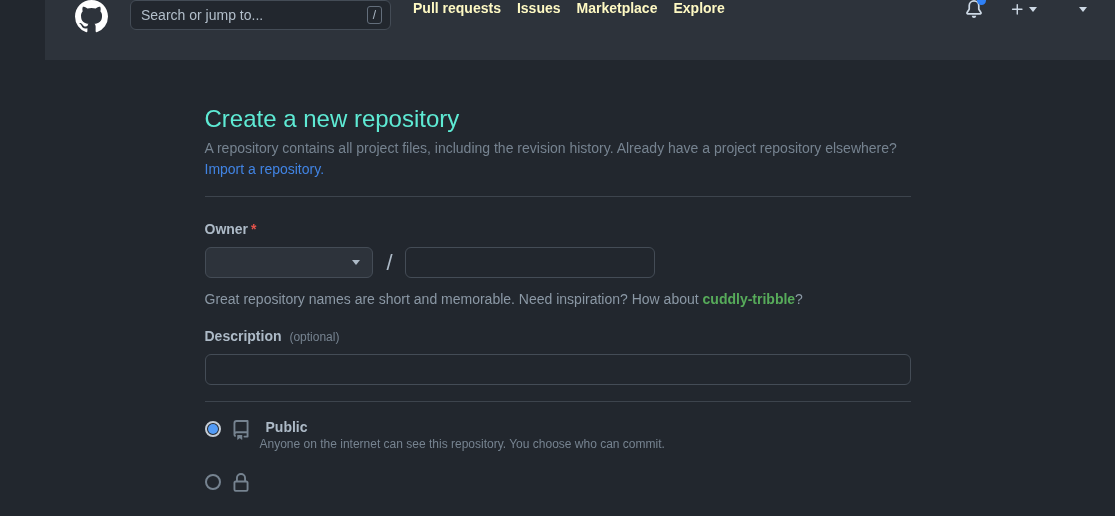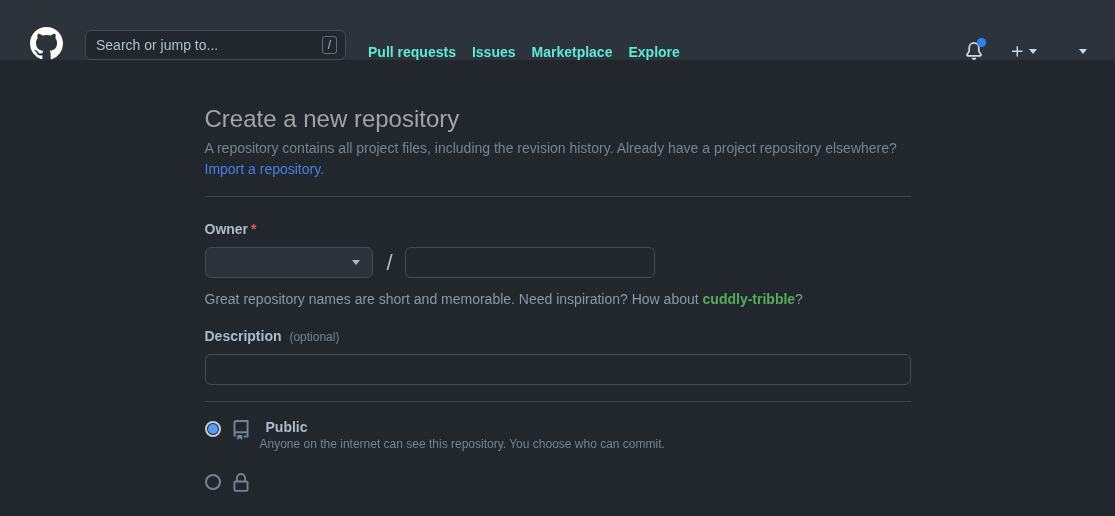--- a/index.html
+++ b/index.html
@@ -6,22 +6,23 @@
   html,body { width:1115px; height:516px; overflow:hidden; }
   body {
     background:#22272e;
     font-family:"Liberation Sans", sans-serif;
     color:#adbac7;
   }
 
   
   .header {
     height:60px; background:#2d333b;
-    display:flex; align-items:flex-end;
-    padding:12px 28px 0 30px;
+    display:flex; align-items:flex-start;
+    padding:0 28px 0 30px;
+    margin-left:45px;
   }
   .logo { width:33px; height:33px; color:#ffffff; cursor:pointer; flex:none; display:block; }
   .logo svg { width:33px; height:33px; fill:currentColor; display:block; }
 
   .search-box {
     width:261px; height:30px; margin-left:22px;
     background:#22272e; border:1px solid #444c56; border-radius:6px;
     display:flex; align-items:center; padding:0 8px 0 10px; flex:none;
   }
   .search-input {
@@ -31,21 +32,21 @@
   }
   .search-input::placeholder { color:#b3bfcb; opacity:1; }
   .key-badge {
     flex:none; border:1px solid #636e7b; border-radius:3px;
     font-size:12px; line-height:16px; height:18px; padding:0 5px;
     color:#adbac7;
   }
 
   .main-nav { display:flex; gap:16px; margin-left:22px; }
   .nav-item {
-    font-size:14px; font-weight:700; color:#5eead4;
+    font-size:14px; font-weight:700; color:#fef9c3;
     text-decoration:none; cursor:pointer; white-space:nowrap;
   }
 
   .header-right { margin-left:auto; display:flex; align-items:center; }
   .bell-wrap { position:relative; color:#cdd9e5; cursor:pointer; }
   .bell-wrap svg { width:18px; height:18px; fill:currentColor; display:block; }
   .notif-dot {
     position:absolute; top:-4px; right:-3px;
     width:9px; height:9px; border-radius:50%; background:#2f81f7;
   }
@@ -55,21 +56,21 @@
     width:0; height:0;
     border-left:4px solid transparent; border-right:4px solid transparent;
     border-top:5px solid currentColor;
     display:inline-block;
   }
   .profile-menu { margin-left:42px; color:#cdd9e5; cursor:pointer; display:flex; align-items:center; }
 
   
   .container { width:706px; margin:0 auto; padding-top:44px; }
 
-  .page-title { font-size:24px; font-weight:400; color:#a3a3a3; line-height:29px; margin-bottom:5px; }
+  .page-title { font-size:24px; font-weight:400; color:#5eead4; line-height:29px; margin-bottom:5px; }
   .subtitle { font-size:14px; color:#768390; line-height:21px; }
   .import-link { font-size:14px; color:#4184e4; line-height:21px; text-decoration:none; cursor:pointer; display:inline-block; }
 
   .divider { border:none; border-top:1px solid #3d444d; height:0; }
   .divider-1 { margin-top:16px; }
   .divider-2 { margin-top:16px; }
 
   .form-row { display:flex; align-items:flex-end; margin-top:24px; }
   .field-label {
     display:block; font-size:14px; font-weight:700; color:#adbac7;

